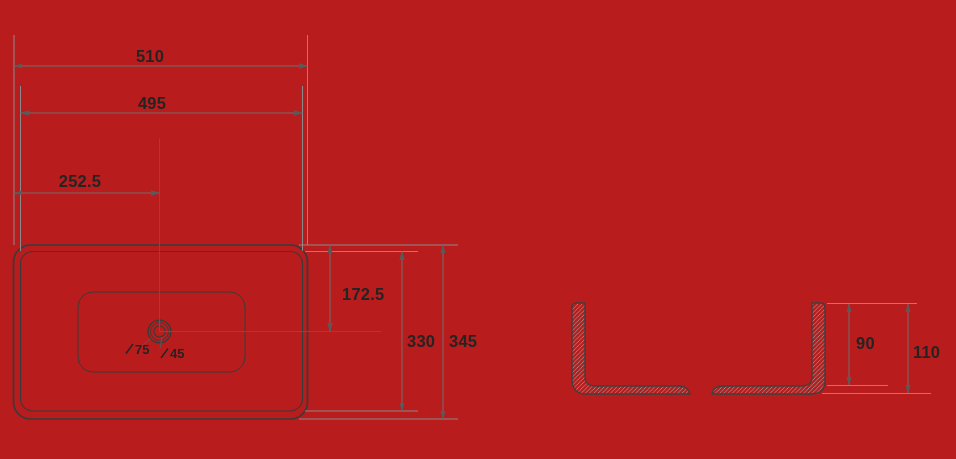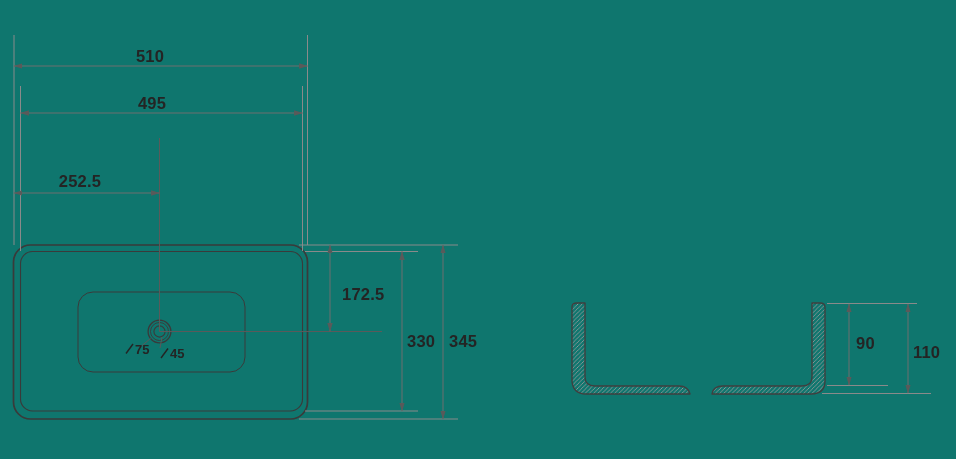--- a/index.html
+++ b/index.html
@@ -4,21 +4,21 @@
 <style>
   html, body {
     margin: 0;
     padding: 0;
     background: #ffffff;
   }
   .canvas {
     position: relative;
     width: 956px;
     height: 459px;
-    background: #0f766e;
+    background: #b91c1c;
     overflow: hidden;
     font-family: "Liberation Sans", sans-serif;
   }
   svg text {
     font-family: "Liberation Sans", sans-serif;
     fill: #242424;
   }
   .dim-label {
     font-size: 16.5px;
     font-weight: 600;

